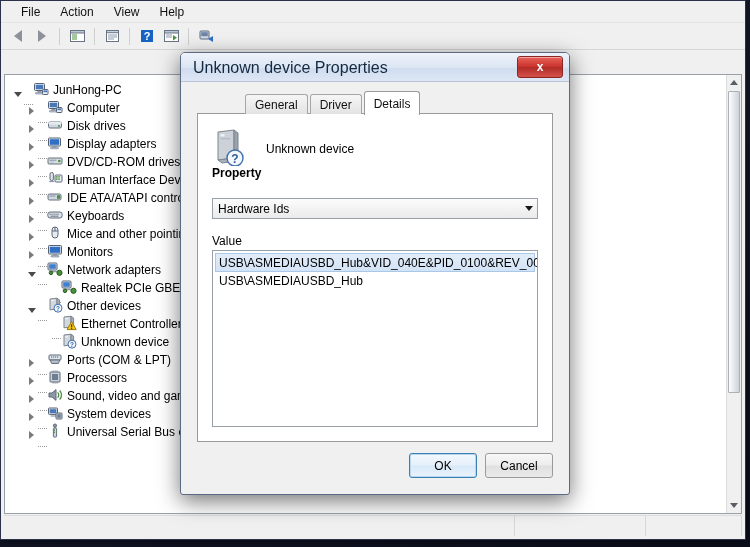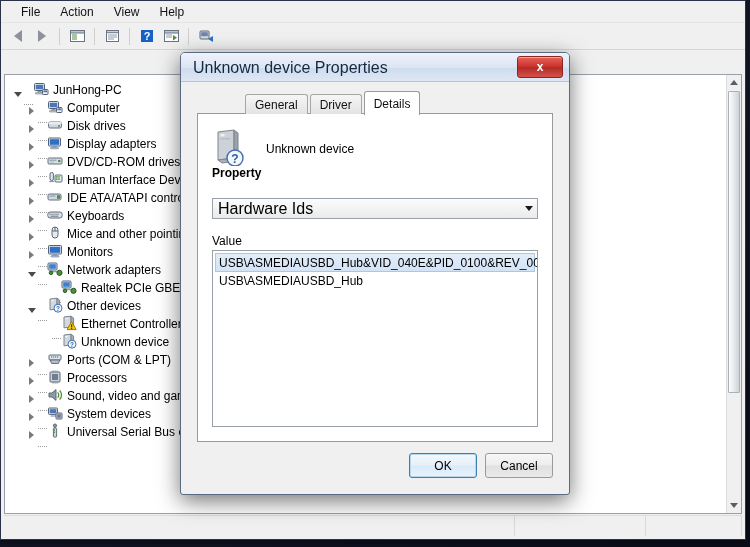--- a/index.html
+++ b/index.html
@@ -175,21 +175,21 @@
   .dev-name{font-size:12px;color:#000;margin-left:20px;}
   .sect-label{position:absolute;left:14px;font-size:12px;color:#000;}
   .prop-label{top:52px;font-weight:bold;}
   .val-label{top:120px;}
   .combo{
     position:absolute;left:14px;right:14px;top:84px;height:21px;
     background:linear-gradient(180deg,#fcfcfc,#eaeaea);
     border:1px solid #9aa0aa;box-sizing:border-box;
     display:flex;align-items:center;
   }
-  .combo-text{font-size:16px;color:#000;padding-left:5px;flex:1;}
+  .combo-text{font-size:12px;color:#000;padding-left:5px;flex:1;}
   .combo-arrow{
     width:17px;height:100%;display:flex;align-items:center;justify-content:center;
   }
   .cav{width:0;height:0;border-left:4px solid transparent;border-right:4px solid transparent;border-top:5px solid #1a1a1a;}
   .valbox{
     position:absolute;left:14px;right:14px;top:136px;bottom:14px;
     background:#fff;border:1px solid #9aa0aa;box-sizing:border-box;
     padding:2px;overflow:hidden;
   }
   .valrow{

